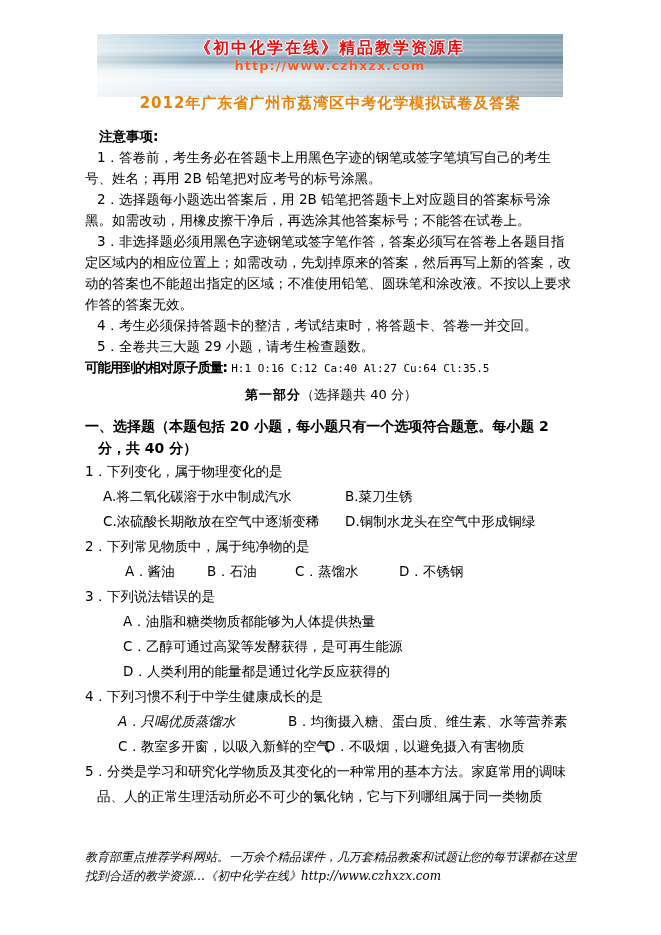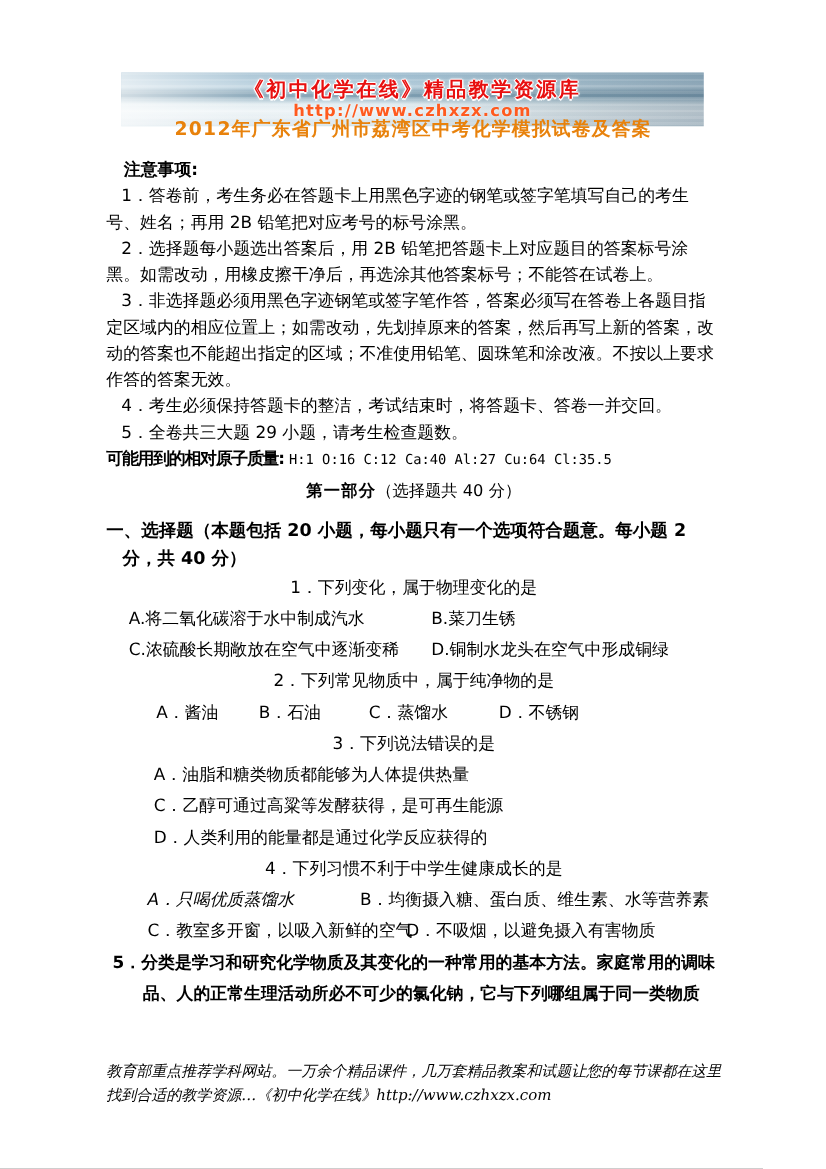--- a/index.html
+++ b/index.html
@@ -8,21 +8,21 @@
     position:relative;
     width:661px; height:935px;
     margin:0 auto;
     background:#ffffff;
     font-family:"DejaVu Sans", sans-serif;
     color:#000;
     overflow:hidden;
   }
   
   .banner {
-    position:absolute; left:97px; top:58px; width:466px; height:43px;
+    position:absolute; left:97px; top:34px; width:466px; height:63px;
     background:
       repeating-linear-gradient(180deg, rgba(255,255,255,.12) 0 2px, rgba(0,0,0,0) 2px 5px),
       linear-gradient(90deg, rgba(255,255,255,.65) 0%, rgba(255,255,255,.15) 22%, rgba(0,0,0,0) 45%, rgba(90,115,130,.25) 78%, rgba(70,95,115,.35) 100%),
       linear-gradient(180deg,
         #9cbbce 0%, #aec9d9 16%, #bbd2df 28%,
         #87a6b8 36%, #7b9cb0 44%, #a9c2cf 50%,
         #dde9ee 58%, #ecf3f6 72%, #e2ebf0 86%, #d4e2e9 100%);
     text-align:center;
     overflow:hidden;
   }
@@ -66,22 +66,22 @@
   }
   .part-heading .ph-bold { font-weight:bold; letter-spacing:1px; }
   .section-heading {
     margin-top:6px;
     font-weight:bold;
     font-size:14px; line-height:22px;
     padding-left:13px; text-indent:-13px;
   }
   
   .questions { margin-top:0; }
-  .q-text { line-height:25px;text-align:center; }
-  .q-text.hang { padding-left:12px; text-indent:-12px;font-weight:bold; }
+  .q-text { line-height:25px; }
+  .q-text.hang { padding-left:12px; text-indent:-12px; }
   .opt-row { display:flex; line-height:25px; }
   .cell { flex:0 0 auto; white-space:nowrap; }
   .q1 .opt-row { padding-left:18px; }
   .q1 .cell:first-child { width:242px; }
   .q2 .opt-row { padding-left:40px; }
   .q2 .cell:nth-child(1) { width:82px; }
   .q2 .cell:nth-child(2) { width:88px; }
   .q2 .cell:nth-child(3) { width:104px; }
   .q3 .opt-row { padding-left:38px; }
   .q4 .opt-row { padding-left:33px; }

